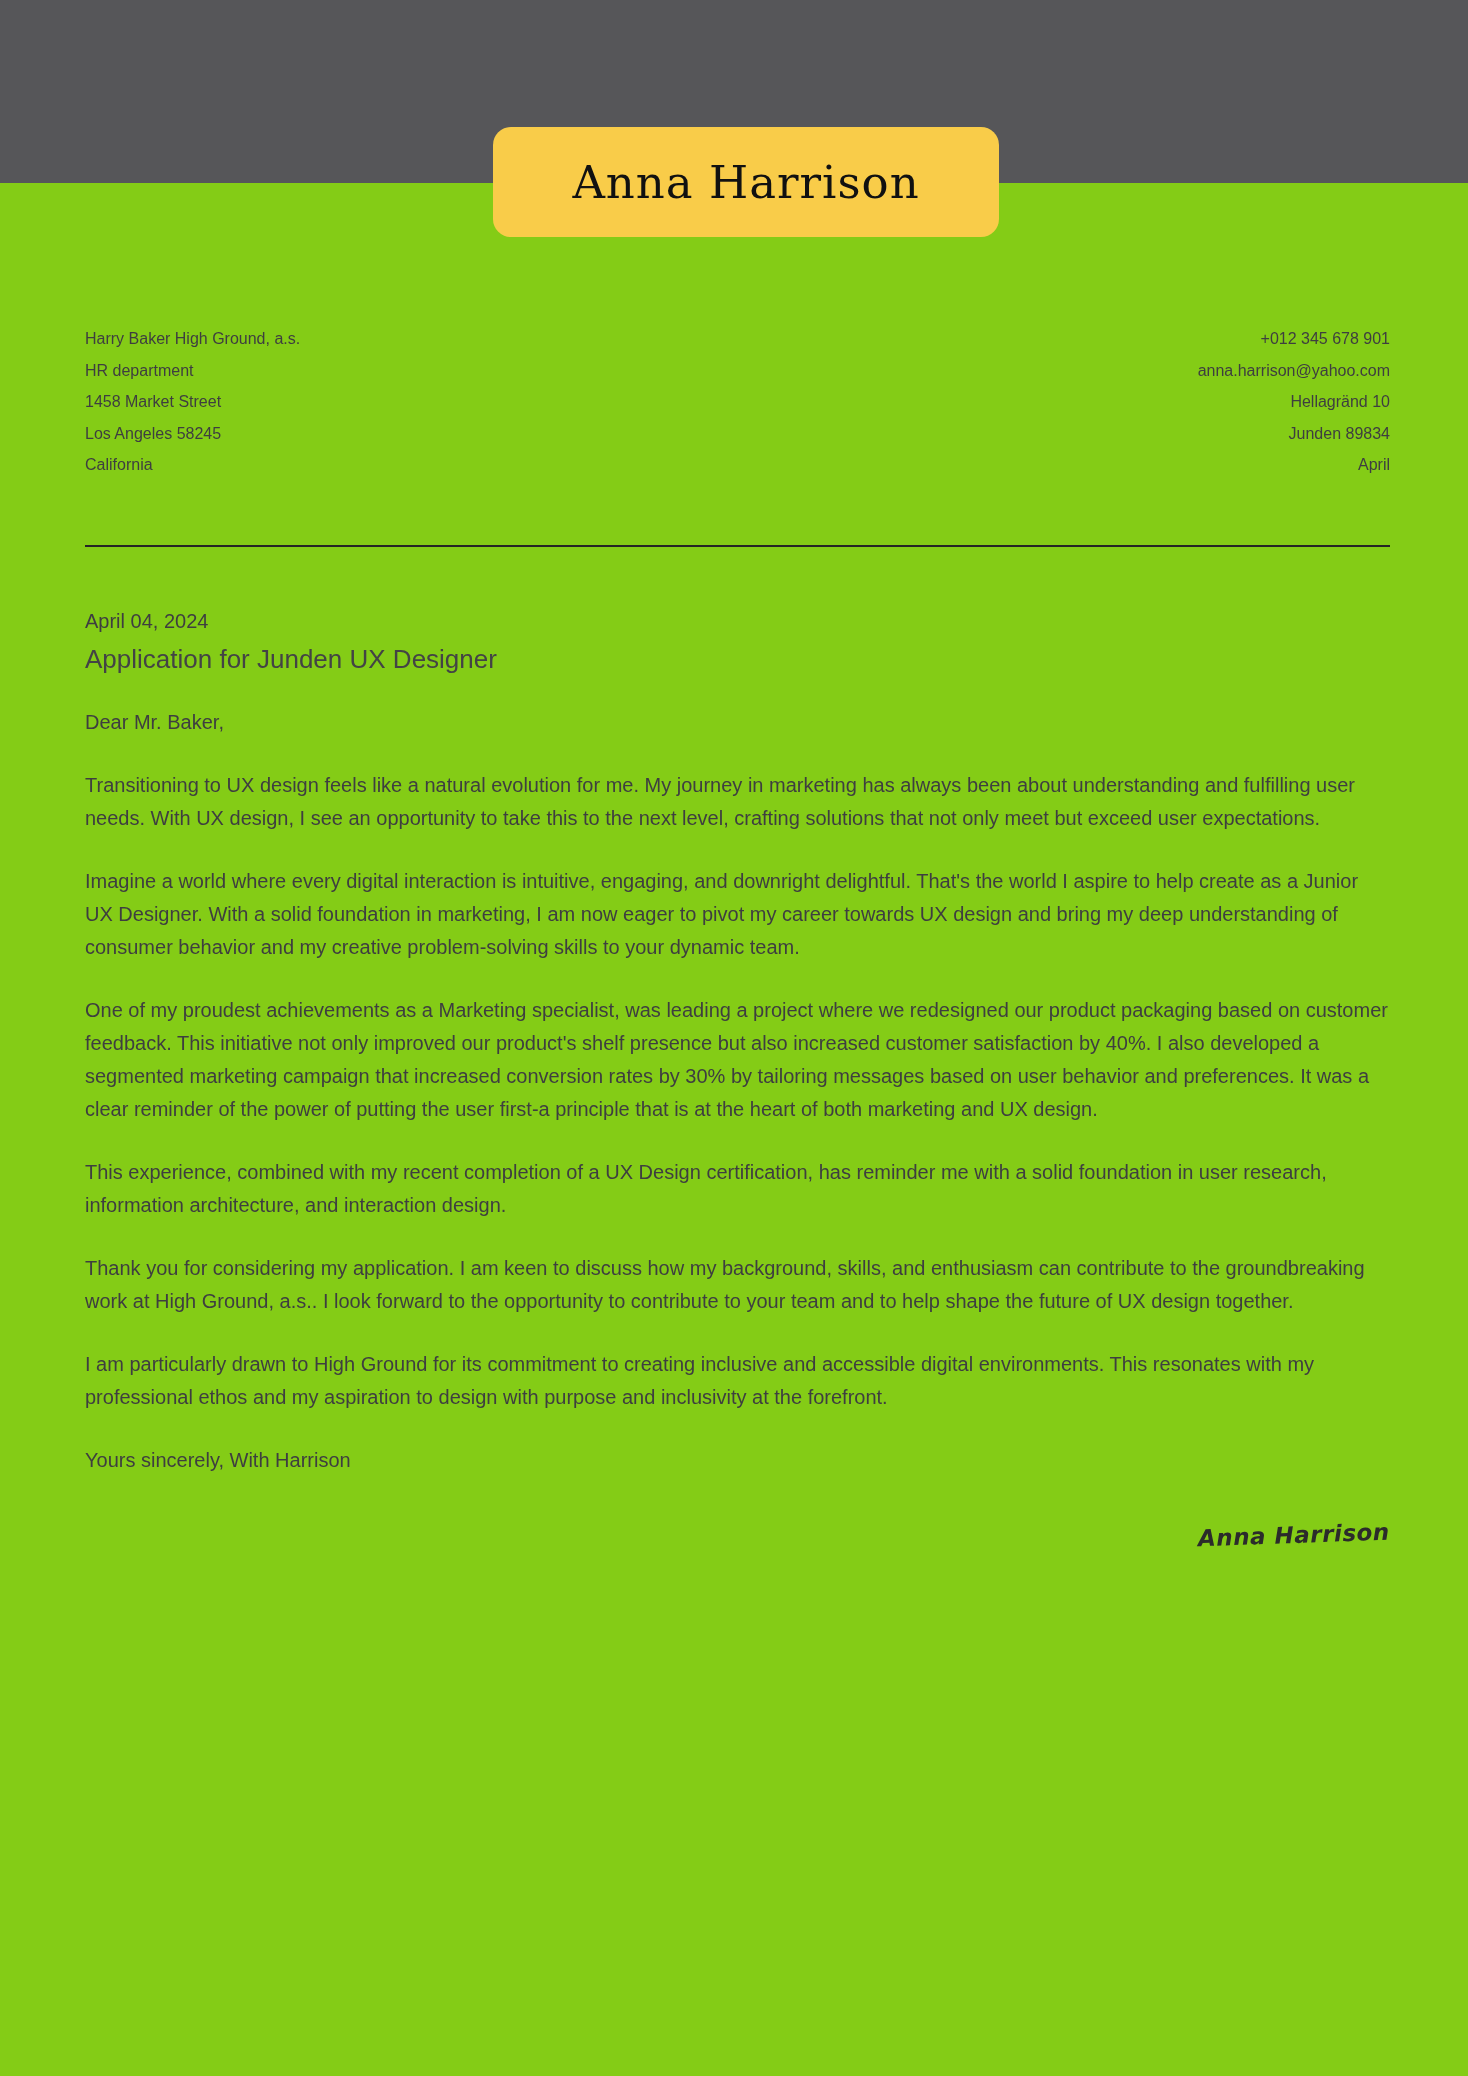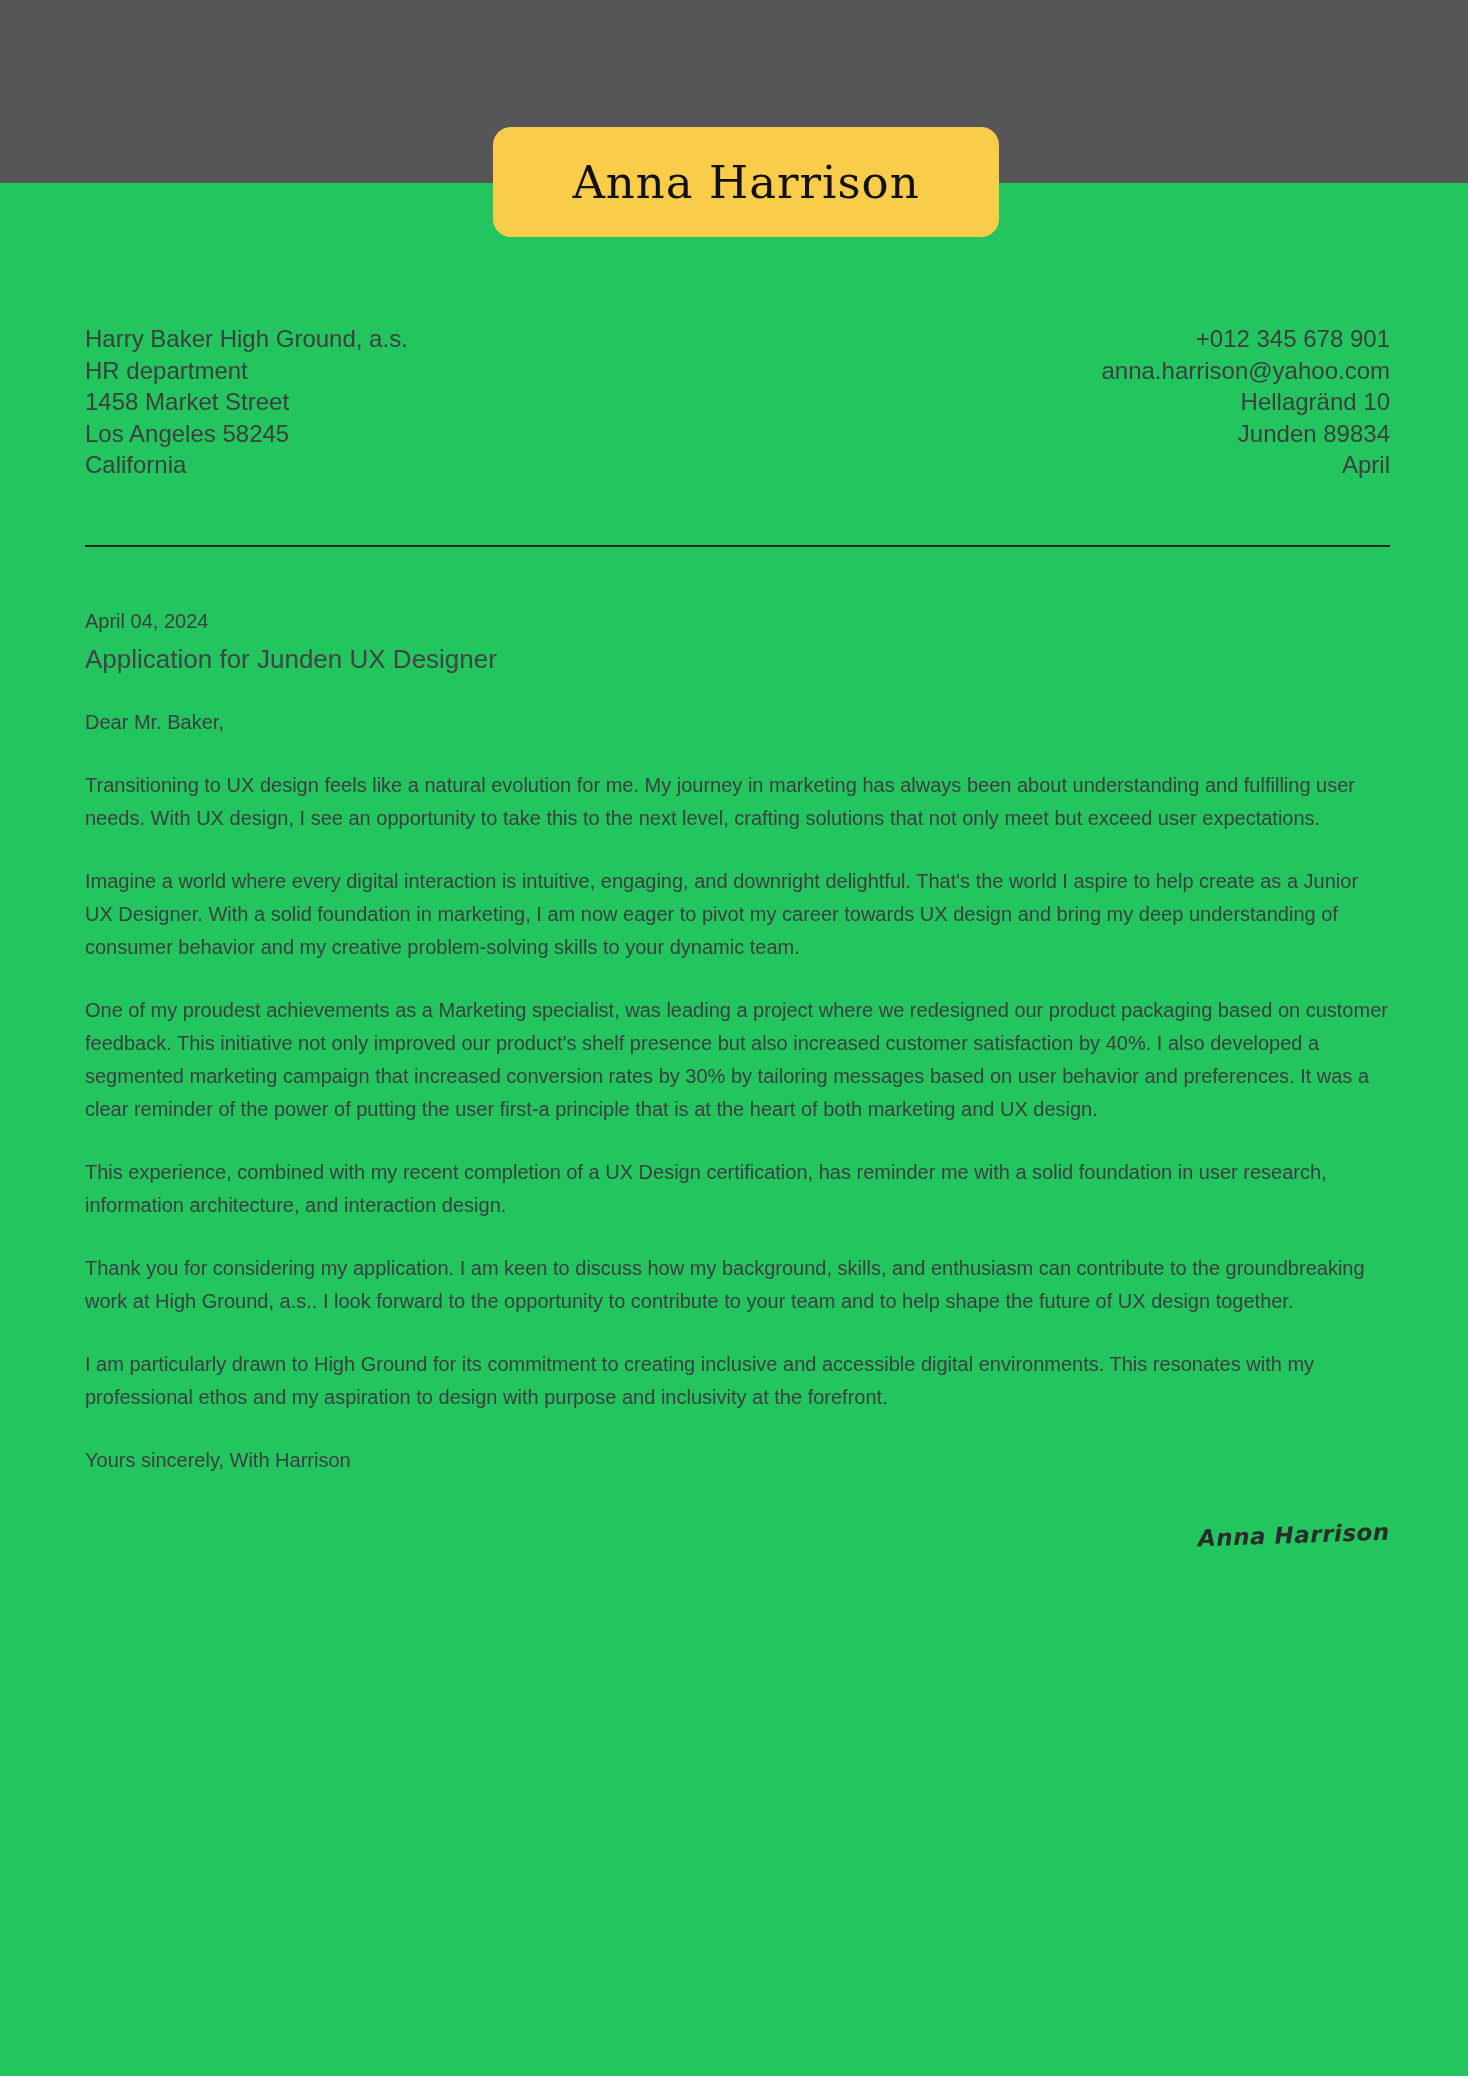--- a/index.html
+++ b/index.html
@@ -8,21 +8,21 @@
     font-family: "Liberation Sans", sans-serif;
     width: 1468px;
     height: 2076px;
     position: relative;
     overflow: hidden;
   }
   .page {
     position: relative;
     width: 1468px;
     height: 2076px;
-    background: #22c55e;
+    background: #84cc16;
   }
   .header-band {
     width: 100%;
     height: 183px;
     background: #565659;
   }
   .name-banner {
     position: absolute;
     left: 493px;
     top: 127px;
@@ -38,21 +38,21 @@
     font-family: "DejaVu Serif", serif;
     font-size: 45px;
     letter-spacing: 1px;
     color: #111111;
     white-space: nowrap;
   }
   .addresses {
     margin: 140px 78px 0 85px;
     display: flex;
     justify-content: space-between;
-    font-size: 24px;
+    font-size: 16px;
     line-height: 31.5px;
     color: #3e3e40;
   }
   .sender { text-align: right; }
   .divider {
     border: none;
     border-top: 2px solid #252525;
     margin: 64px 78px 0 85px;
   }
   .letter-body {

